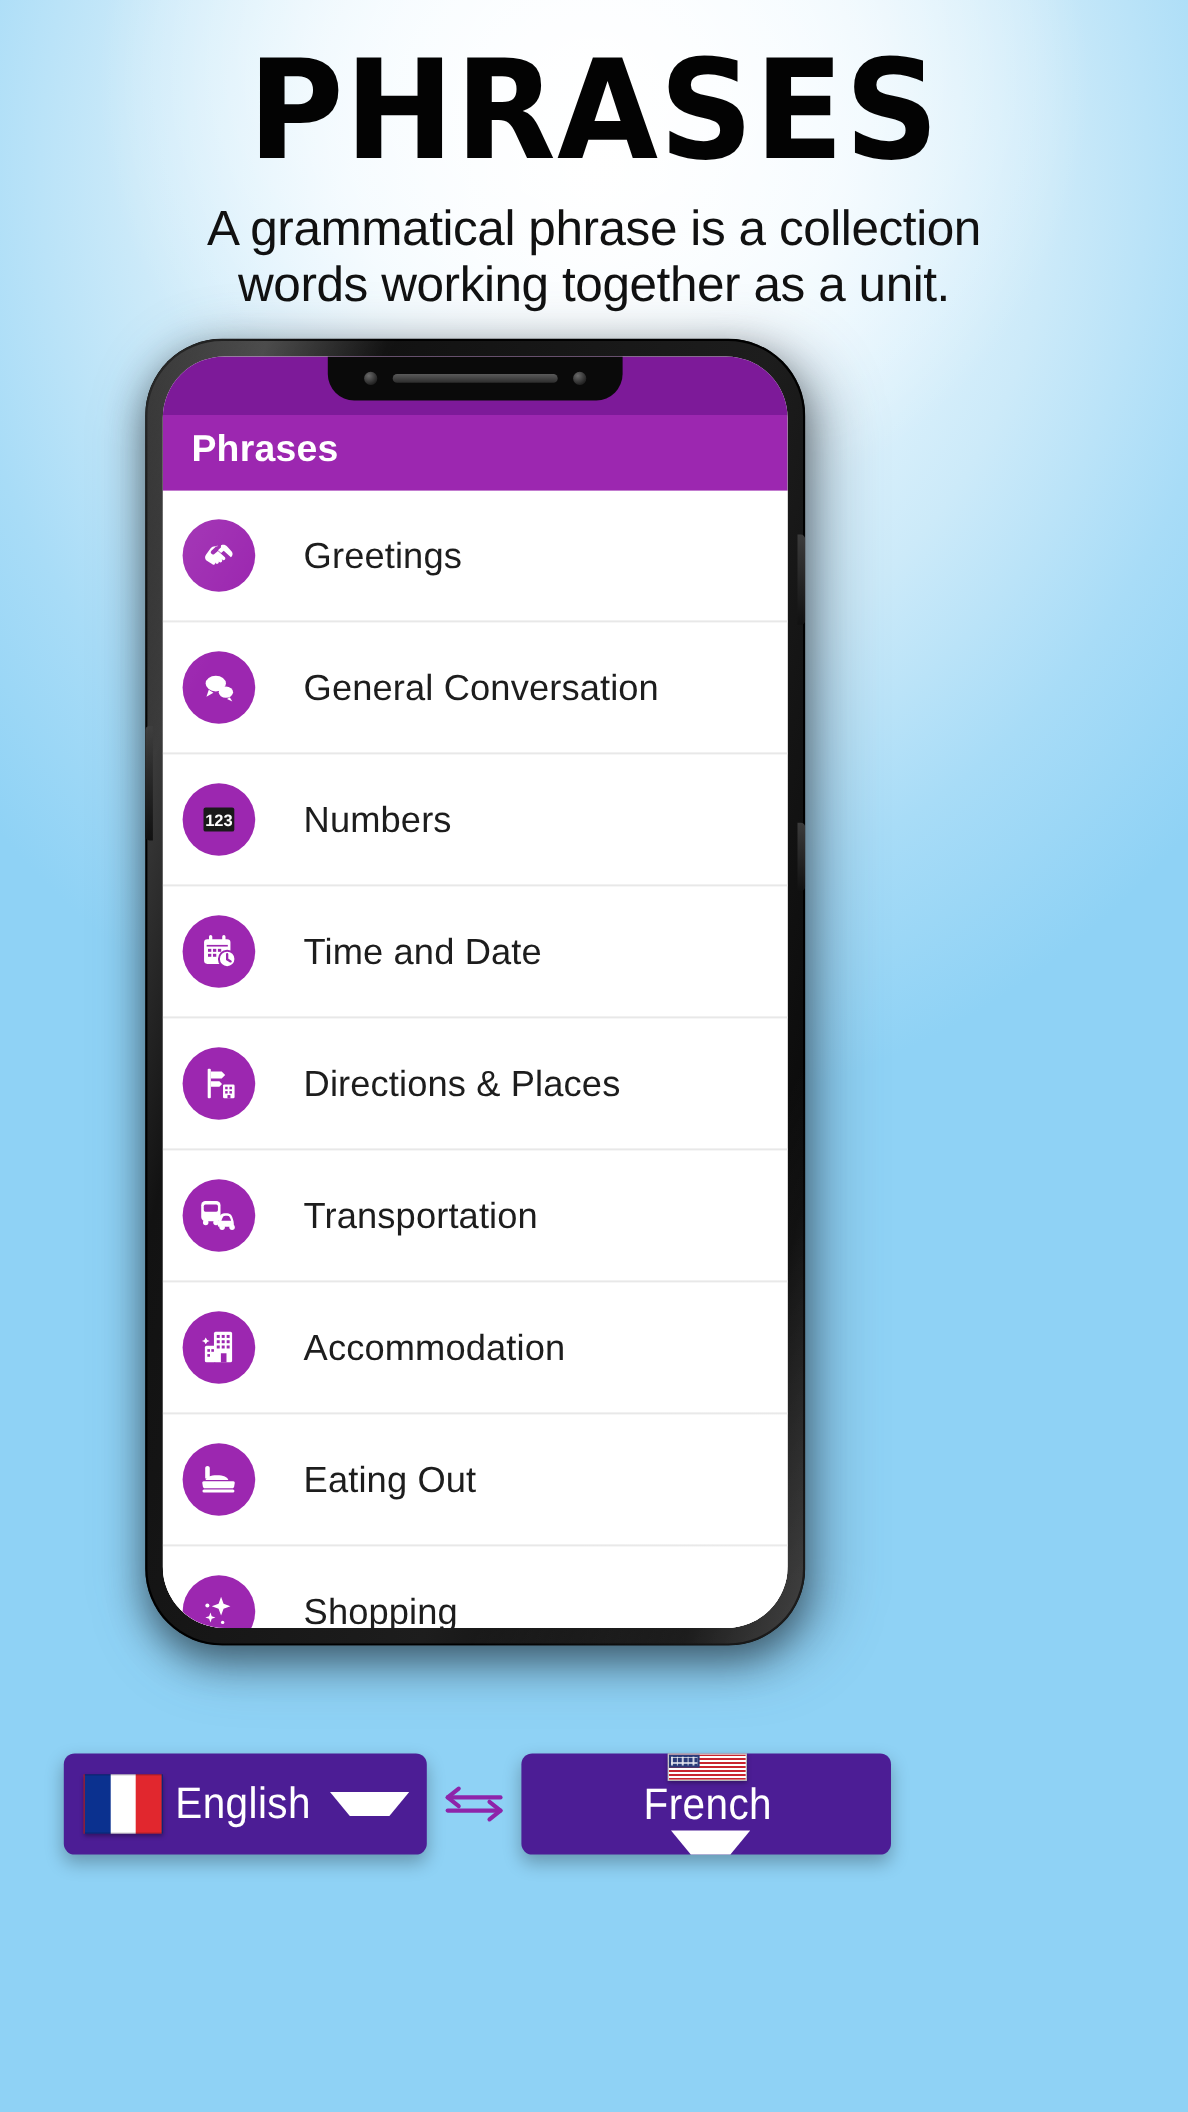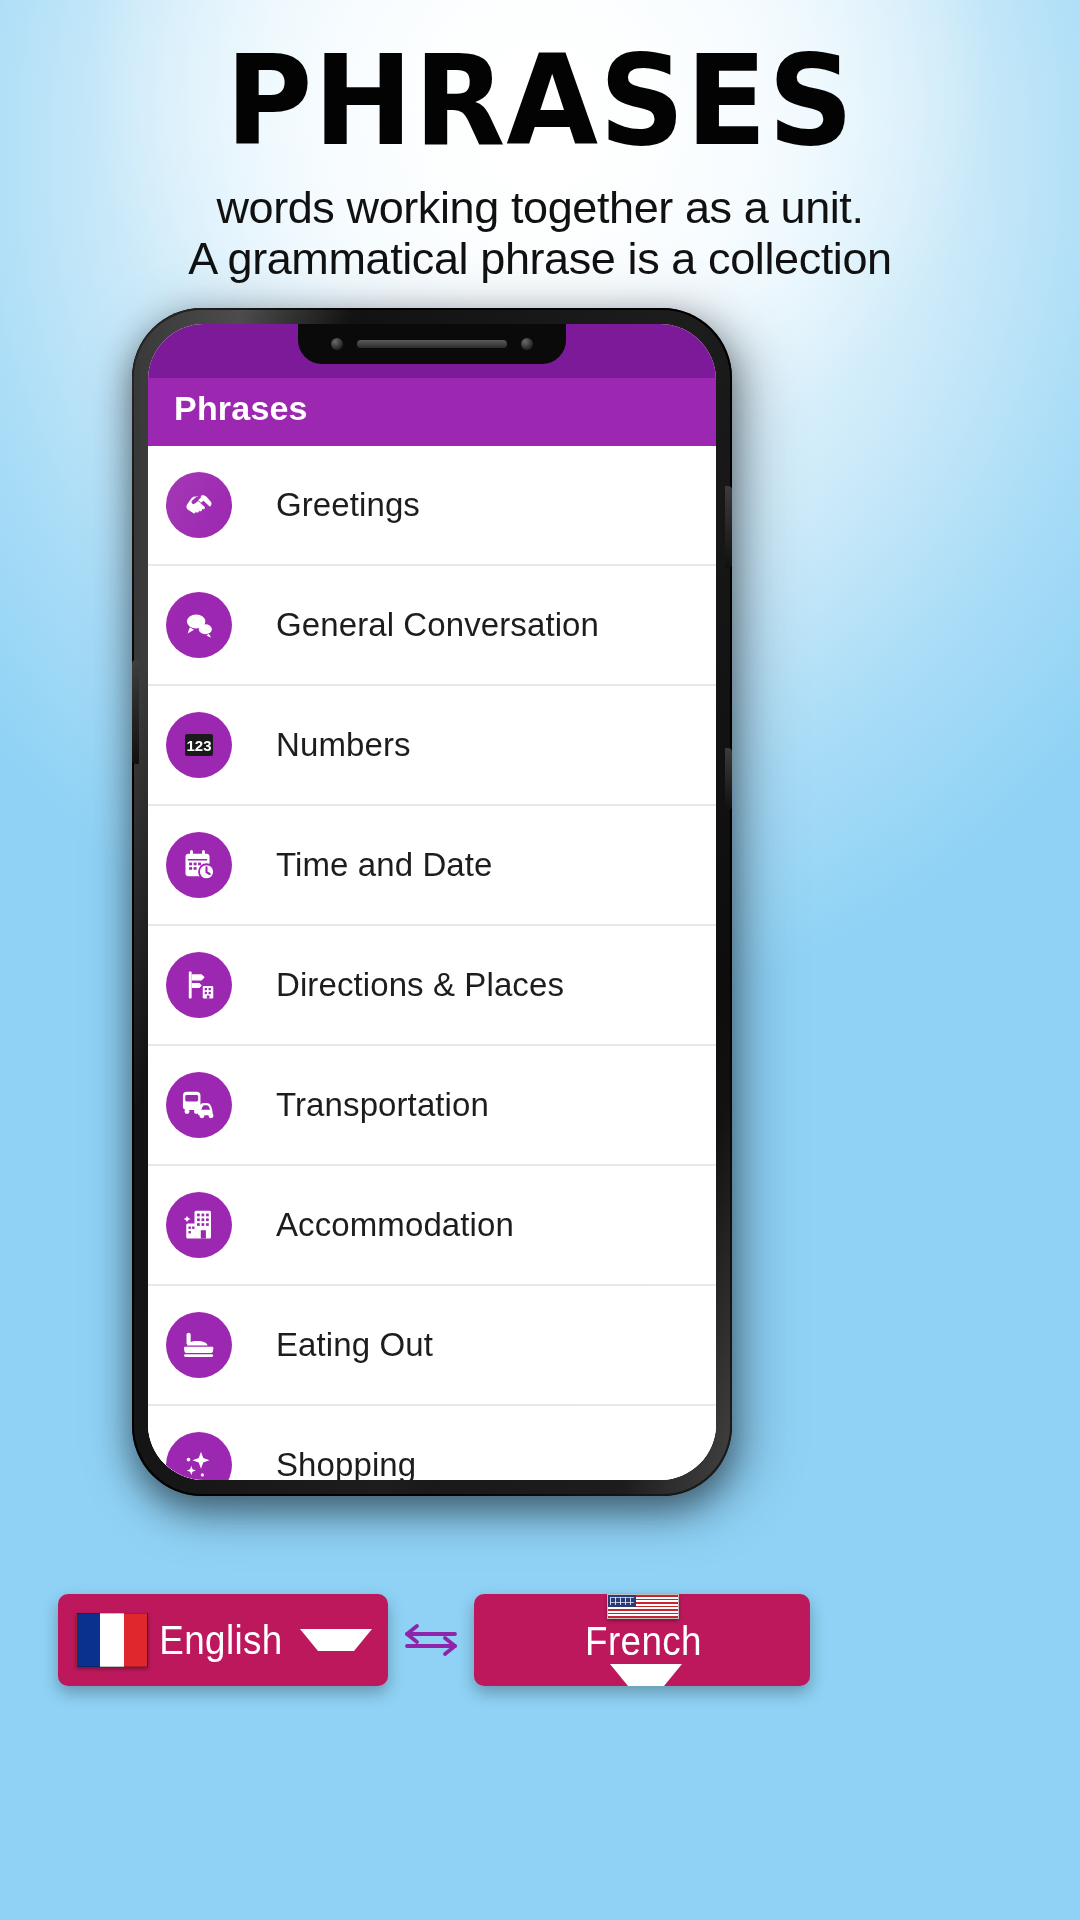--- a/index.html
+++ b/index.html
@@ -223,21 +223,21 @@
     left: 0;
     top: 1582px;
     width: 1080px;
     height: 116px;
     display: flex;
     align-items: center;
     z-index: 30;
   }
   .lang-pill {
     height: 92px;
-    background: #be185d;
+    background: #4c1d95;
     border-radius: 10px;
     display: flex;
     align-items: center;
     box-shadow: 0 7px 16px rgba(0,0,0,0.28);
     box-sizing: border-box;
   }
   .lang-pill.left  { width: 330px; margin-left: 58px; padding: 0 16px 0 18px; }
   .lang-pill.right { width: 336px; margin-left: 0px;  padding: 0 16px 0 18px; flex-direction: column; }
 
   .flag {
@@ -295,22 +295,22 @@
   }
 </style>
 </head>
 <body>
 
 <div class="backdrop"></div>
 
 <div class="header">
   <h1 class="hero-title">PHRASES</h1>
   <p class="hero-sub">
+    <span>A grammatical phrase is a collection</span>
     <span>words working together as a unit.</span>
-    <span>A grammatical phrase is a collection</span>
   </p>
 </div>
 
 <div class="phone-wrap">
   <div class="phone-shadow"></div>
   <div class="phone-body">
     <div class="btn-left"></div>
     <div class="btn-right-1"></div>
     <div class="btn-right-2"></div>
 

